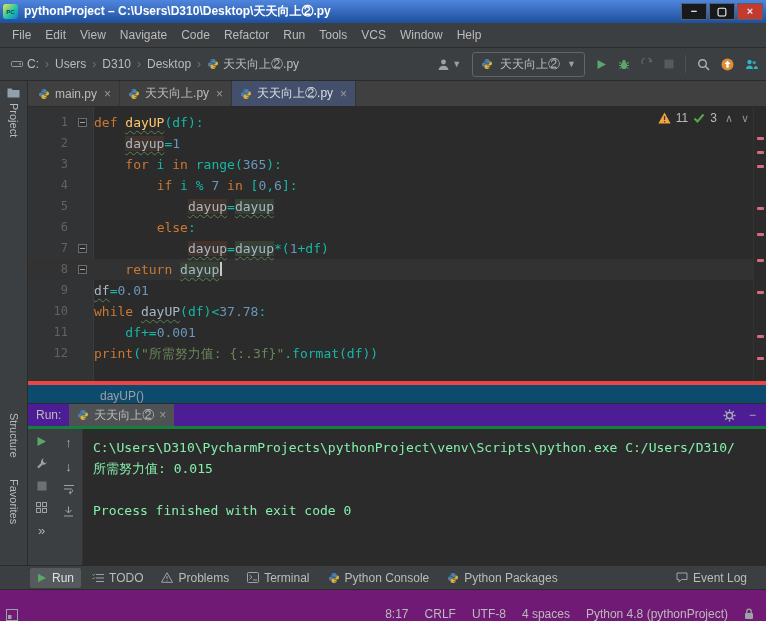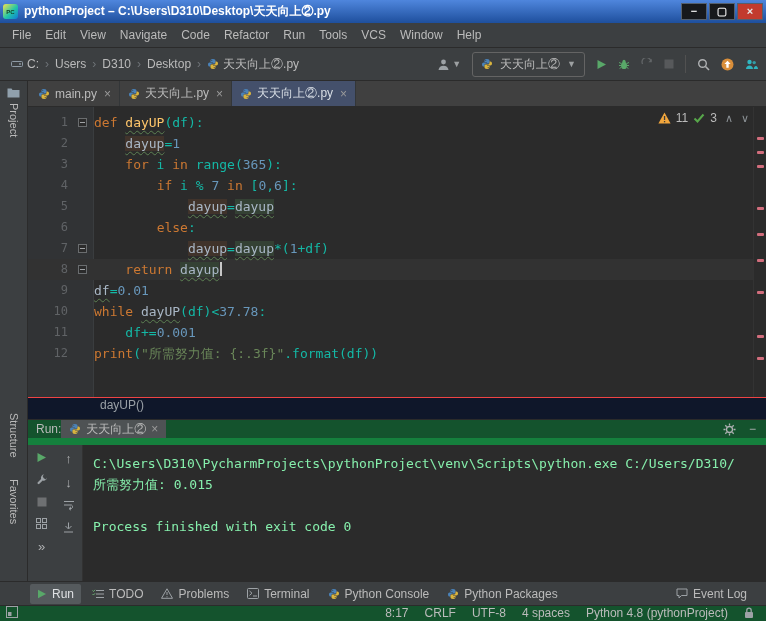--- a/index.html
+++ b/index.html
@@ -66,41 +66,41 @@
   .tk-fnu{color:#ffc66b}
   .tk-plu{color:#a9b7c6}
   .tk-idw{color:#a9b7c6;background:#40332b}
   .tk-idr{color:#a9b7c6;background:#344134}
   .insp{position:absolute;top:4px;right:17px;display:flex;align-items:center;gap:5px;font-family:"Liberation Sans",sans-serif;font-size:12px;color:#bbb}
   .chev{color:#8c9296;font-size:11px;margin-left:3px}
   .errstripe{position:absolute;right:0;top:0;bottom:0;width:13px;background:#2b2b2b;border-left:1px solid #333}
   .emark{position:absolute;left:3px;width:7px;height:3px;background:#d16d7c;border-radius:1px}
 
   
-  .crumbbar{height:22px;flex:none;background:#0f172a;border-top:1px solid #ef4444;display:flex;align-items:flex-start;padding-left:72px;color:#9aa0a6}
-
-  
-  .runheader{height:26px;flex:none;background:#14532d;border-top:1px solid #2b2b2b;border-bottom:7px solid #15803d;display:flex;align-items:center;gap:0;padding:0 10px 0 8px}
+  .crumbbar{height:22px;flex:none;background:#0c4a6e;border-top:4px solid #ef4444;display:flex;align-items:flex-end;padding-left:72px;color:#9aa0a6}
+
+  
+  .runheader{height:26px;flex:none;background:#4c1d95;border-top:1px solid #2b2b2b;border-bottom:3px solid #15803d;display:flex;align-items:center;gap:8px;padding:0 10px 0 8px}
   .runtab{display:flex;align-items:center;gap:5px;background:#4e5254;padding:0 8px;height:100%}
   .rh-right{margin-left:auto;display:flex;gap:13px;align-items:center;color:#afb1b3}
   .runbody{height:136px;flex:none;display:flex;background:#2b2b2b}
   .runtools{display:flex;background:#3c3f41;border-right:1px solid #323232}
   .rtcol{width:27px;display:flex;flex-direction:column;align-items:center;padding-top:7px;gap:11px}
   .rt-char{color:#afb1b3;font-size:13px;line-height:1}
   .console{flex:1;padding:8px 0 16px 10px;font-family:"DejaVu Sans Mono",monospace;font-size:13px;color:#86efac;overflow:hidden;white-space:pre}
   .con-line{height:21px;line-height:21px}
 
   
   .bottombar{height:24px;flex:none;background:#3c3f41;border-top:1px solid #2b2b2b;display:flex;align-items:center;gap:4px;padding:0 12px 0 30px}
   .bb-item{display:flex;align-items:center;gap:5px;padding:3px 7px;border-radius:2px}
   .bb-item.active{background:#555a5d;color:#dfe1e3}
   .bb-right{margin-left:auto}
 
   
-  .statusbar{height:16px;flex:none;background:#14532d;border-top:1px solid #2b2b2b;display:flex;align-items:flex-start;padding:0 12px 0 6px}
+  .statusbar{height:32px;flex:none;background:#701a75;border-top:1px solid #2b2b2b;display:flex;align-items:flex-end;padding:0 12px 0 6px}
   .sb-right{margin-left:auto;display:flex;gap:16px;align-items:center}
 </style>
 </head>
 <body>
 
 <div class="app">
 
   <div class="titlebar">
     <span class="app-icon">PC</span>
     <span>pythonProject – C:\Users\D310\Desktop\天天向上②.py</span>

